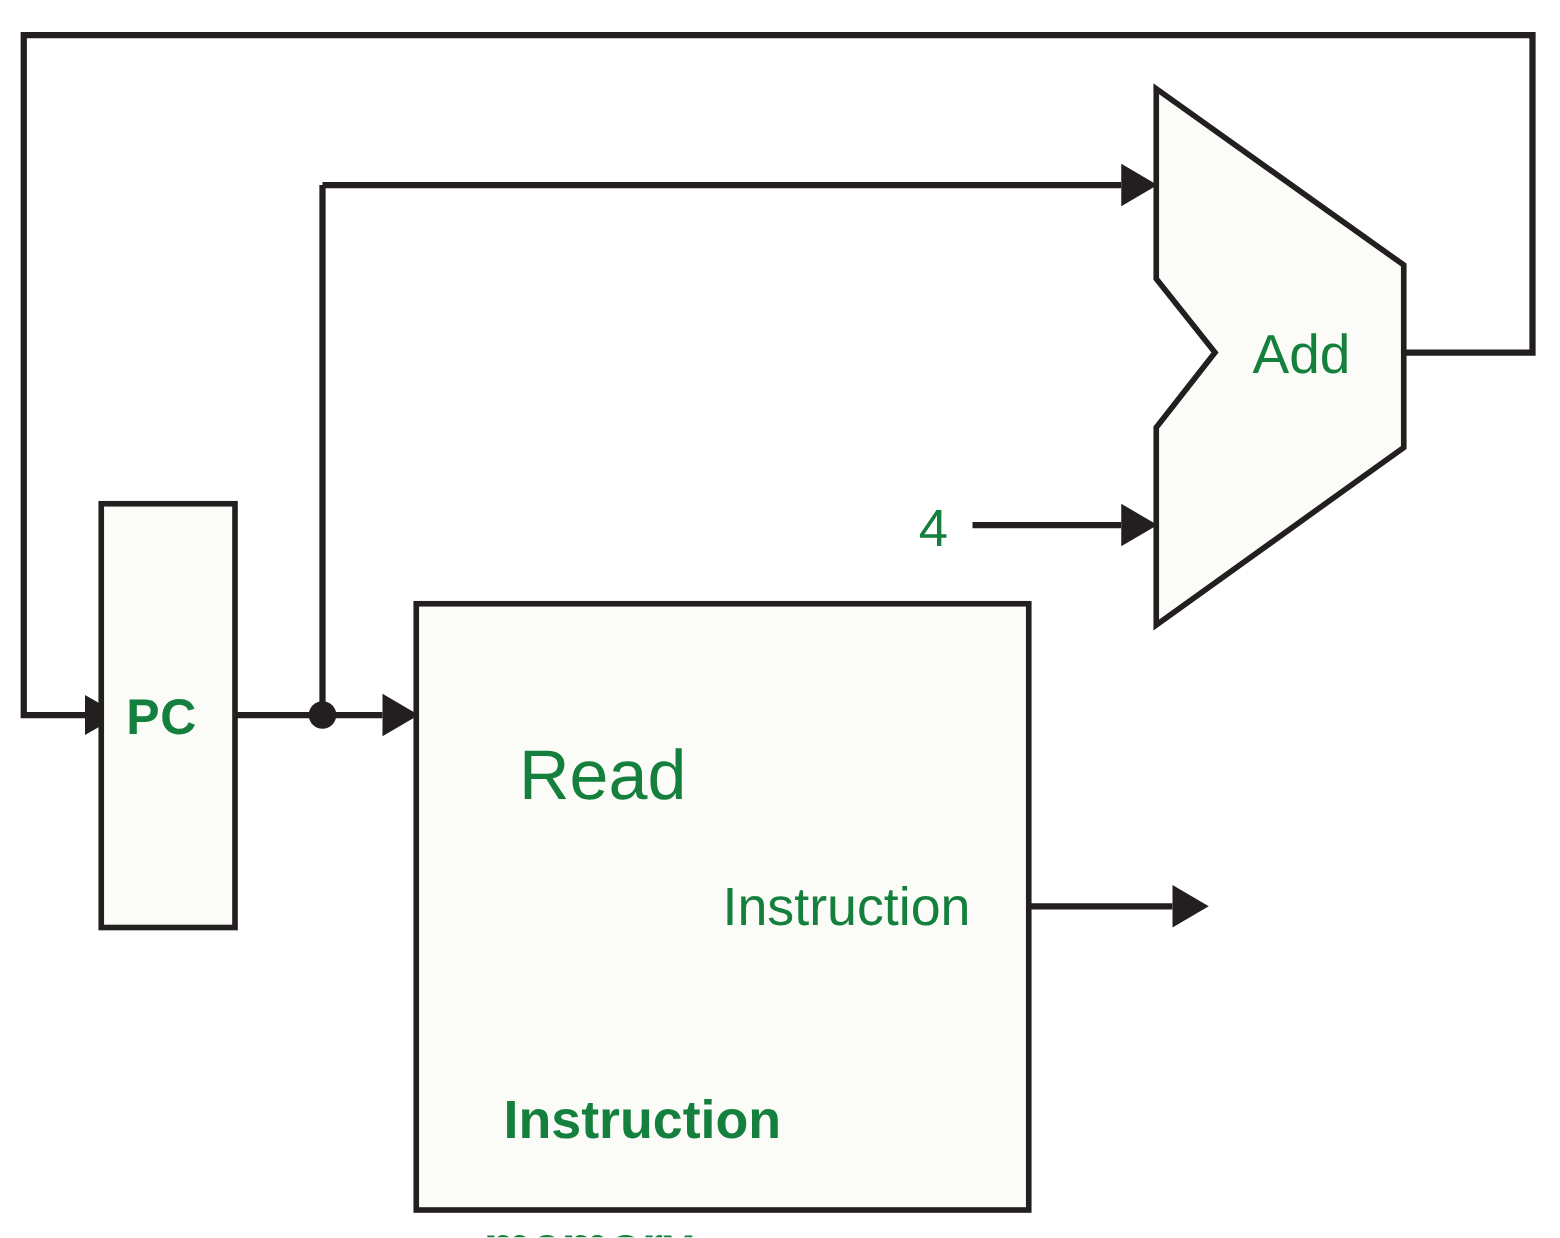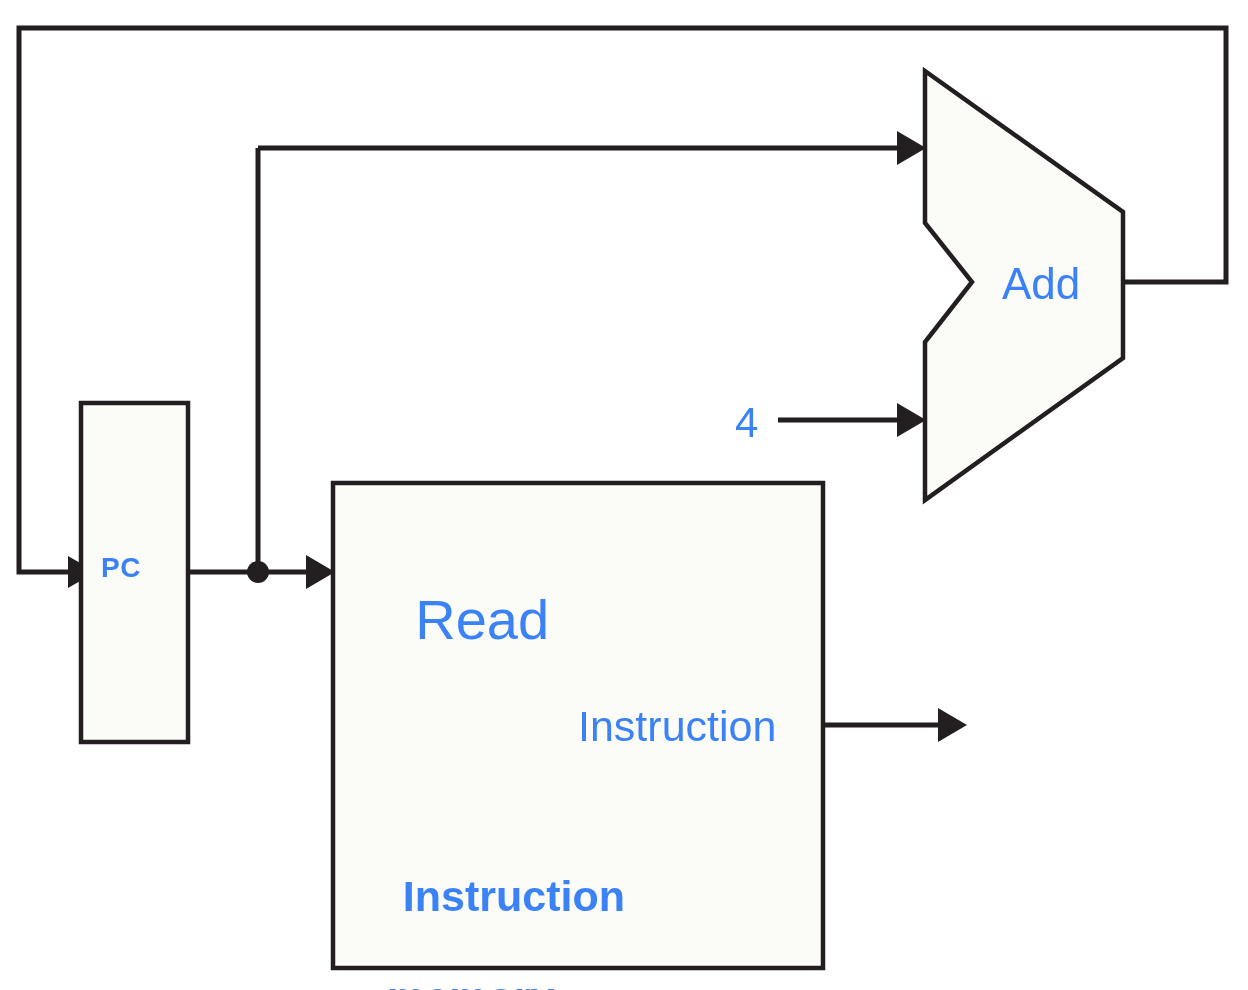--- a/index.html
+++ b/index.html
@@ -41,28 +41,28 @@
   .arrowhead {
     fill: #231f20;
     stroke: none;
   }
   .junction {
     fill: #231f20;
     stroke: none;
   }
   .lbl {
     position: absolute;
-    color: #3b82f6;
+    color: #15803d;
     white-space: pre;
     font-family: "Liberation Sans", sans-serif;
     line-height: 1.18;
   }
   .lbl-pc {
     font-weight: bold;
-    font-size: 28px;
+    font-size: 40px;
     letter-spacing: 0.5px;
   }
   .lbl-add {
     font-weight: normal;
     font-size: 44px;
   }
   .lbl-four {
     font-weight: normal;
     font-size: 42px;
   }

